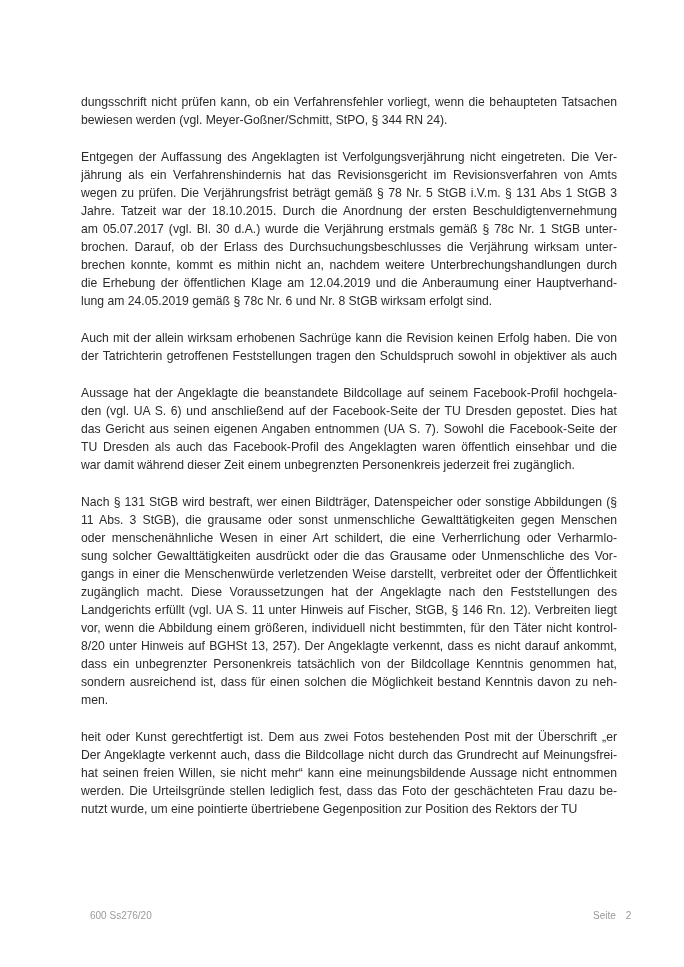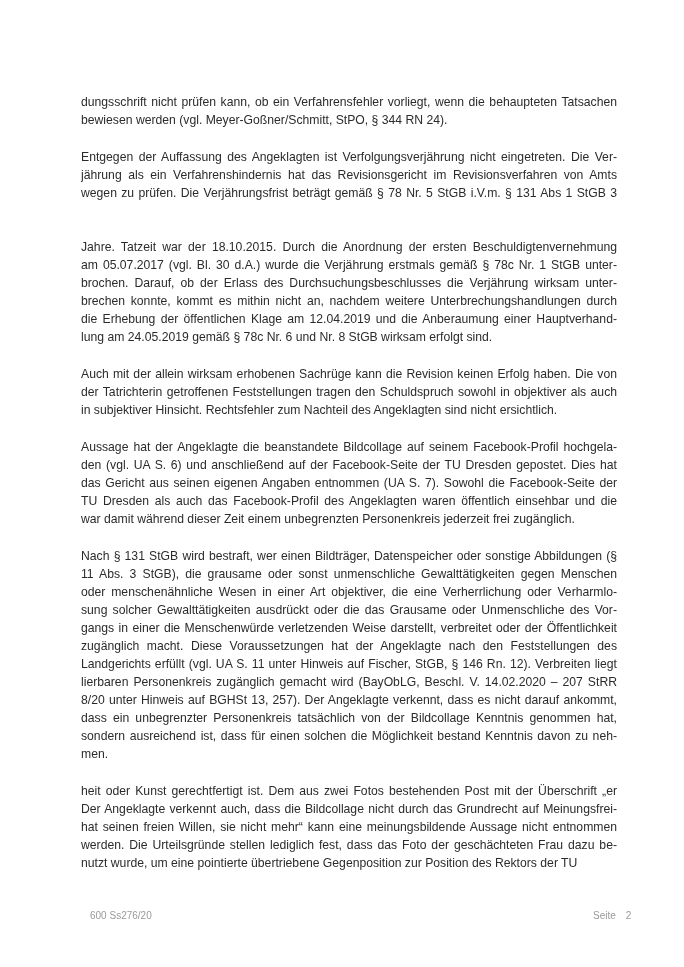--- a/index.html
+++ b/index.html
@@ -31,48 +31,47 @@
 <div class="page">
   <div class="content" id="content">
       <div class="para">
         <div class="line" style="white-space: normal;">dungsschrift nicht prüfen kann, ob ein Verfahrensfehler vorliegt, wenn die behaupteten Tatsachen</div>
         <div class="line last">bewiesen werden (vgl. Meyer-Goßner/Schmitt, StPO, § 344 RN 24).</div>
       </div>
       <div class="para">
         <div class="line" style="white-space: normal;">Entgegen der Auffassung des Angeklagten ist Verfolgungsverjährung nicht eingetreten. Die Ver-</div>
         <div class="line" style="white-space: normal;">jährung als ein Verfahrenshindernis hat das Revisionsgericht im Revisionsverfahren von Amts</div>
         <div class="line" style="white-space: normal;">wegen zu prüfen. Die Verjährungsfrist beträgt gemäß § 78 Nr. 5 StGB i.V.m. § 131 Abs 1 StGB 3</div>
-        <div class="line" style="white-space: normal; margin-top: 36px;">Jahre. Tatzeit war der 18.10.2015. Durch die Anordnung der ersten Beschuldigtenvernehmung</div>
+        <div class="line" style="white-space: normal;">Jahre. Tatzeit war der 18.10.2015. Durch die Anordnung der ersten Beschuldigtenvernehmung</div>
         <div class="line" style="white-space: normal;">am 05.07.2017 (vgl. Bl. 30 d.A.) wurde die Verjährung erstmals gemäß § 78c Nr. 1 StGB unter-</div>
         <div class="line" style="white-space: normal;">brochen. Darauf, ob der Erlass des Durchsuchungsbeschlusses die Verjährung wirksam unter-</div>
         <div class="line" style="white-space: normal;">brechen konnte, kommt es mithin nicht an, nachdem weitere Unterbrechungshandlungen durch</div>
         <div class="line" style="white-space: normal;">die Erhebung der öffentlichen Klage am 12.04.2019 und die Anberaumung einer Hauptverhand-</div>
         <div class="line last">lung am 24.05.2019 gemäß § 78c Nr. 6 und Nr. 8 StGB wirksam erfolgt sind.</div>
       </div>
       <div class="para">
         <div class="line" style="white-space: normal;">Auch mit der allein wirksam erhobenen Sachrüge kann die Revision keinen Erfolg haben. Die von</div>
         <div class="line" style="white-space: normal;">der Tatrichterin getroffenen Feststellungen tragen den Schuldspruch sowohl in objektiver als auch</div>
-        <div class="line last">in subjektiver Hinsicht. Rechtsfehler zum Nachteil des Angeklagten sind nicht ersichtlich.</div>
       </div>
       <div class="para">
         <div class="line" style="white-space: normal;">Aussage hat der Angeklagte die beanstandete Bildcollage auf seinem Facebook-Profil hochgela-</div>
         <div class="line" style="white-space: normal;">den (vgl. UA S. 6) und anschließend auf der Facebook-Seite der TU Dresden gepostet. Dies hat</div>
         <div class="line" style="white-space: normal;">das Gericht aus seinen eigenen Angaben entnommen (UA S. 7). Sowohl die Facebook-Seite der</div>
         <div class="line" style="white-space: normal;">TU Dresden als auch das Facebook-Profil des Angeklagten waren öffentlich einsehbar und die</div>
         <div class="line last">war damit während dieser Zeit einem unbegrenzten Personenkreis jederzeit frei zugänglich.</div>
       </div>
       <div class="para">
         <div class="line" style="white-space: normal;">Nach § 131 StGB wird bestraft, wer einen Bildträger, Datenspeicher oder sonstige Abbildungen (§</div>
         <div class="line" style="white-space: normal;">11 Abs. 3 StGB), die grausame oder sonst unmenschliche Gewalttätigkeiten gegen Menschen</div>
-        <div class="line" style="white-space: normal;">oder menschenähnliche Wesen in einer Art objektiver, die eine Verherrlichung oder Verharmlo-</div>
+        <div class="line" style="white-space: normal;">oder menschenähnliche Wesen in einer Art schildert, die eine Verherrlichung oder Verharmlo-</div>
         <div class="line" style="white-space: normal;">sung solcher Gewalttätigkeiten ausdrückt oder die das Grausame oder Unmenschliche des Vor-</div>
         <div class="line" style="white-space: normal;">gangs in einer die Menschenwürde verletzenden Weise darstellt, verbreitet oder der Öffentlichkeit</div>
         <div class="line" style="white-space: normal;">zugänglich macht. Diese Voraussetzungen hat der Angeklagte nach den Feststellungen des</div>
         <div class="line" style="white-space: normal;">Landgerichts erfüllt (vgl. UA S. 11 unter Hinweis auf Fischer, StGB, § 146 Rn. 12). Verbreiten liegt</div>
-        <div class="line" style="white-space: normal;">lierbaren Personenkreis zugänglich gemacht wird (BayObLG, Beschl. V. 14.02.2020 – 207 StRR</div>
+        <div class="line" style="white-space: normal;">vor, wenn die Abbildung einem größeren, individuell nicht bestimmten, für den Täter nicht kontrol-</div>
         <div class="line" style="white-space: normal;">8/20 unter Hinweis auf BGHSt 13, 257). Der Angeklagte verkennt, dass es nicht darauf ankommt,</div>
         <div class="line" style="white-space: normal;">dass ein unbegrenzter Personenkreis tatsächlich von der Bildcollage Kenntnis genommen hat,</div>
         <div class="line" style="white-space: normal;">sondern ausreichend ist, dass für einen solchen die Möglichkeit bestand Kenntnis davon zu neh-</div>
         <div class="line last">men.</div>
       </div>
       <div class="para">
         <div class="line" style="white-space: normal;">heit oder Kunst gerechtfertigt ist. Dem aus zwei Fotos bestehenden Post mit der Überschrift „er</div>
         <div class="line" style="white-space: normal;">Der Angeklagte verkennt auch, dass die Bildcollage nicht durch das Grundrecht auf Meinungsfrei-</div>
         <div class="line" style="white-space: normal;">hat seinen freien Willen, sie nicht mehr“ kann eine meinungsbildende Aussage nicht entnommen</div>
         <div class="line" style="white-space: normal;">werden. Die Urteilsgründe stellen lediglich fest, dass das Foto der geschächteten Frau dazu be-</div>

